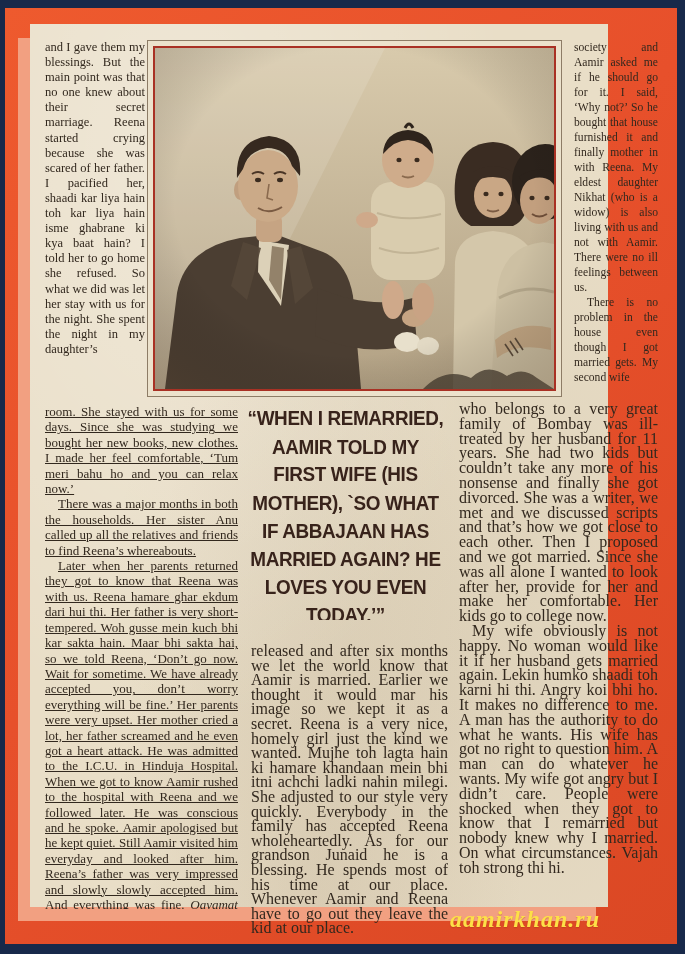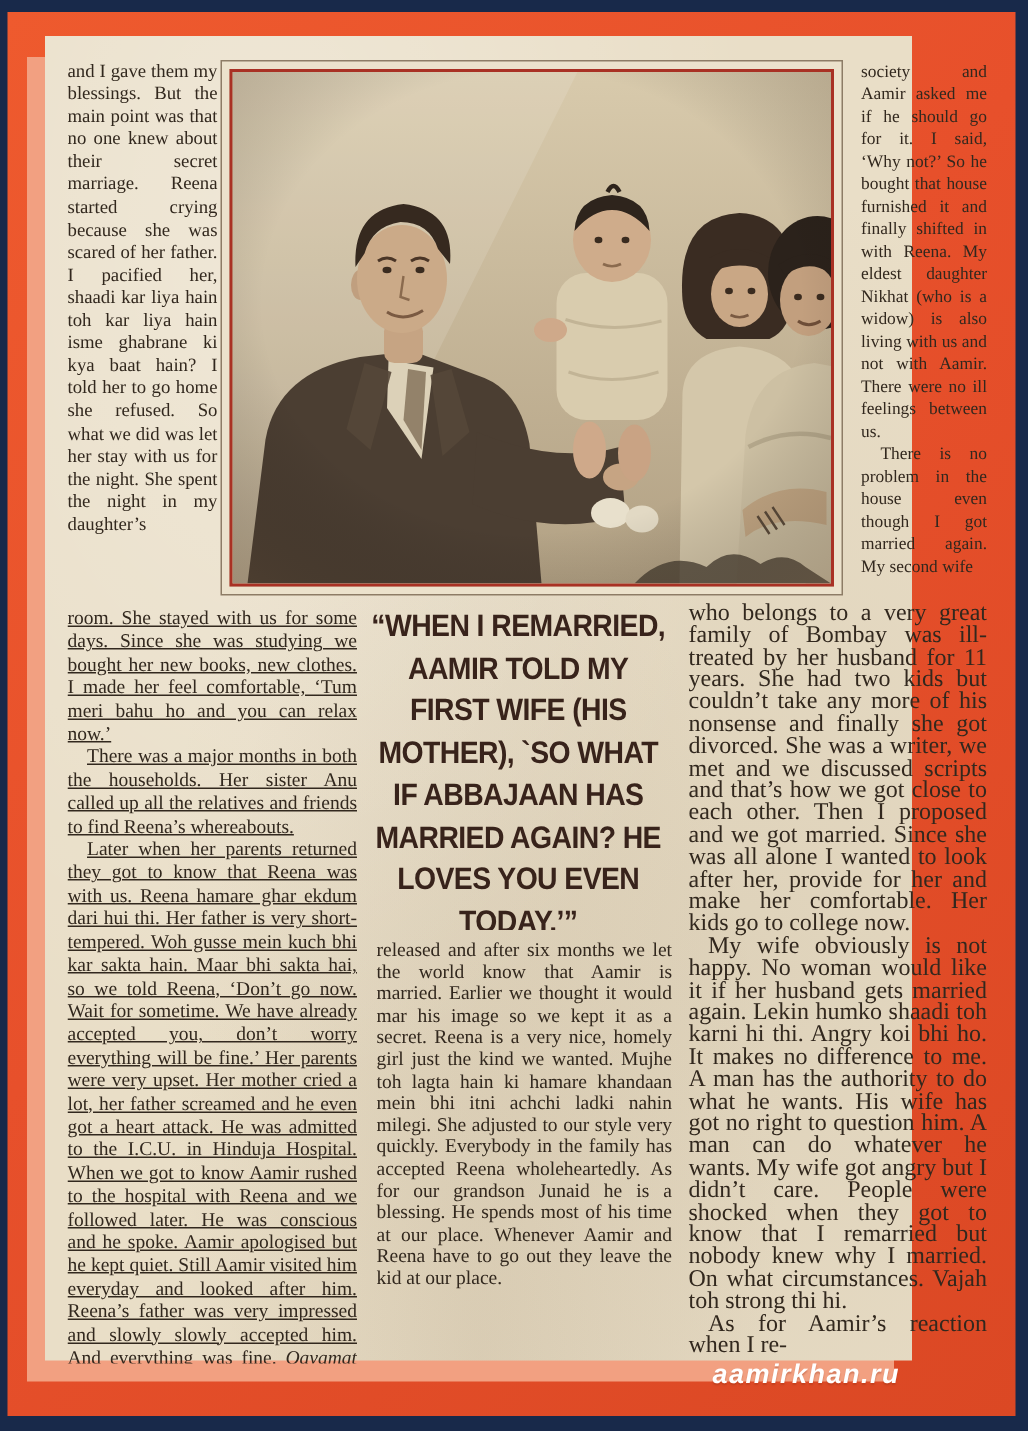--- a/index.html
+++ b/index.html
@@ -20,29 +20,29 @@
   .photo-inner{width:100%;height:100%;box-sizing:border-box;border:2px solid #a93124;
          background:#c6b699;overflow:hidden;}
   .photo-inner svg{display:block;width:100%;height:100%;}
   
   .col{position:absolute;color:#32281e;overflow:hidden;}
   .col p{margin:0;text-align:justify;}
   .col p.ind{text-indent:13px;}
   .col1n{left:15px;top:16px;width:100px;height:362px;font-size:12.5px;line-height:15.1px;}
   .col1w{left:15px;top:380px;width:193px;height:505px;font-size:13px;line-height:15.4px;text-decoration:underline;}
   .colq {left:214px;top:380px;width:203px;height:216px;}
-  .col2 {left:221px;top:602px;width:197px;height:290px;font-size:13px;line-height:14.6px;}
+  .col2 {left:221px;top:620px;width:197px;height:290px;font-size:16px;line-height:14.6px;}
   .col3n{left:544px;top:16px;width:84px;height:362px;font-size:11.6px;line-height:15px;}
   .col3w{left:429px;top:378px;width:199px;height:507px;font-size:16px;line-height:14.8px;}
   .pullquote{font-family:"Liberation Sans", sans-serif;font-weight:800;
          font-size:19.5px;line-height:26.5px;letter-spacing:-0.4px;text-align:center;
          color:#38231b;transform:scale(.97,1.06);transform-origin:50% 0;}
   .watermark{position:absolute;right:85px;top:906px;
-         font-family:Liberation Sans, sans-serif;font-style:italic;font-weight:bold;
-         font-size:18px;letter-spacing:1px;color:#ffffff;
+         font-family:Liberation Serif, serif;font-style:italic;font-weight:bold;
+         font-size:24px;letter-spacing:1px;color:#fde047;
          text-shadow:0 1px 1px rgba(150,50,20,.35);}
   .qitalic{font-style:italic;}
 </style>
 </head>
 <body>
 
 <div class="canvas">
   <div class="frame-orange"></div>
 
   <div class="paper">
@@ -143,26 +143,25 @@
 
     <div class="col colq">
       <div class="pullquote">“WHEN I REMARRIED, AAMIR TOLD MY FIRST WIFE (HIS MOTHER), `SO WHAT IF ABBAJAAN HAS MARRIED AGAIN? HE LOVES YOU EVEN TODAY.’”</div>
     </div>
 
     <div class="col col2">
       <p>released and after six months we let the world know that Aamir is married. Earlier we thought it would mar his image so we kept it as a secret. Reena is a very nice, homely girl just the kind we wanted. Mujhe toh lagta hain ki hamare khandaan mein bhi itni achchi ladki nahin milegi. She adjusted to our style very quickly. Everybody in the family has accepted Reena wholeheartedly. As for our grandson Junaid he is a blessing. He spends most of his time at our place. Whenever Aamir and Reena have to go out they leave the kid at our place.</p>
     </div>
 
     <div class="col col3n">
-      <p>society and Aamir asked me if he should go for it. I said, ‘Why not?’ So he bought that house furnished it and finally shifted in with Reena. My eldest daughter Nikhat (who is a widow) is also living with us and not with Aamir. There were no ill feelings between us.</p>
-      <p class="ind">There is no problem in the house even though I got married again. My second wife</p>
+      <p>society and Aamir asked me if he should go for it. I said, ‘Why not?’ So he bought that house furnished it and finally mother in with Reena. My eldest daughter Nikhat (who is a widow) is also living with us and not with Aamir. There were no ill feelings between us.</p>
+      <p class="ind">There is no problem in the house even though I got married gets. My second wife</p>
     </div>
 
     <div class="col col3w">
       <p>who belongs to a very great family of Bombay was ill-treated by her husband for 11 years. She had two kids but couldn’t take any more of his nonsense and finally she got divorced. She was a writer, we met and we discussed scripts and that’s how we got close to each other. Then I proposed and we got married. Since she was all alone I wanted to look after her, provide for her and make her comfortable. Her kids go to college now.</p>
       <p class="ind">My wife obviously is not happy. No woman would like it if her husband gets married again. Lekin humko shaadi toh karni hi thi. Angry koi bhi ho. It makes no difference to me. A man has the authority to do what he wants. His wife has got no right to question him. A man can do whatever he wants. My wife got angry but I didn’t care. People were shocked when they got to know that I remarried but nobody knew why I married. On what circumstances. Vajah toh strong thi hi.</p>
-      <p class="ind">As for Aamir’s reaction when I re-</p>
     </div>
 
   </div>
 
   <div class="watermark">aamirkhan.ru</div>
 </div>
 
 </body></html>

